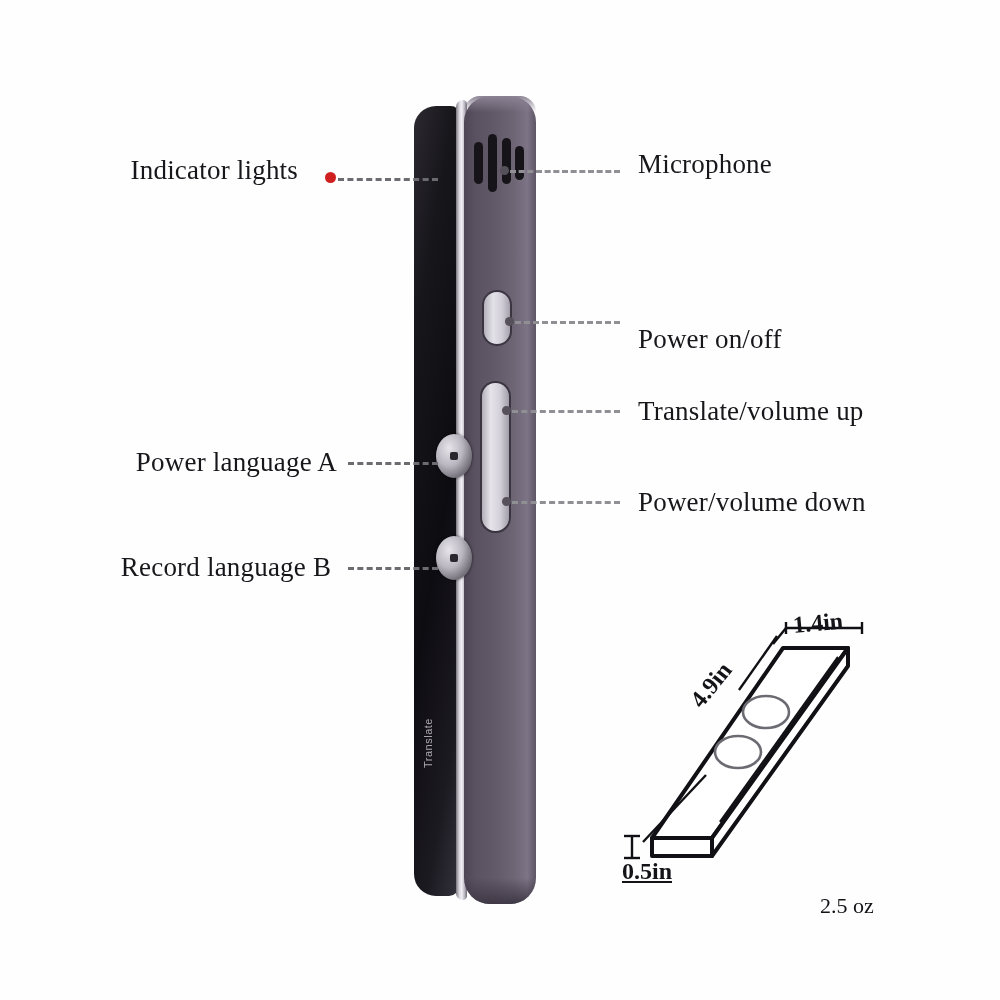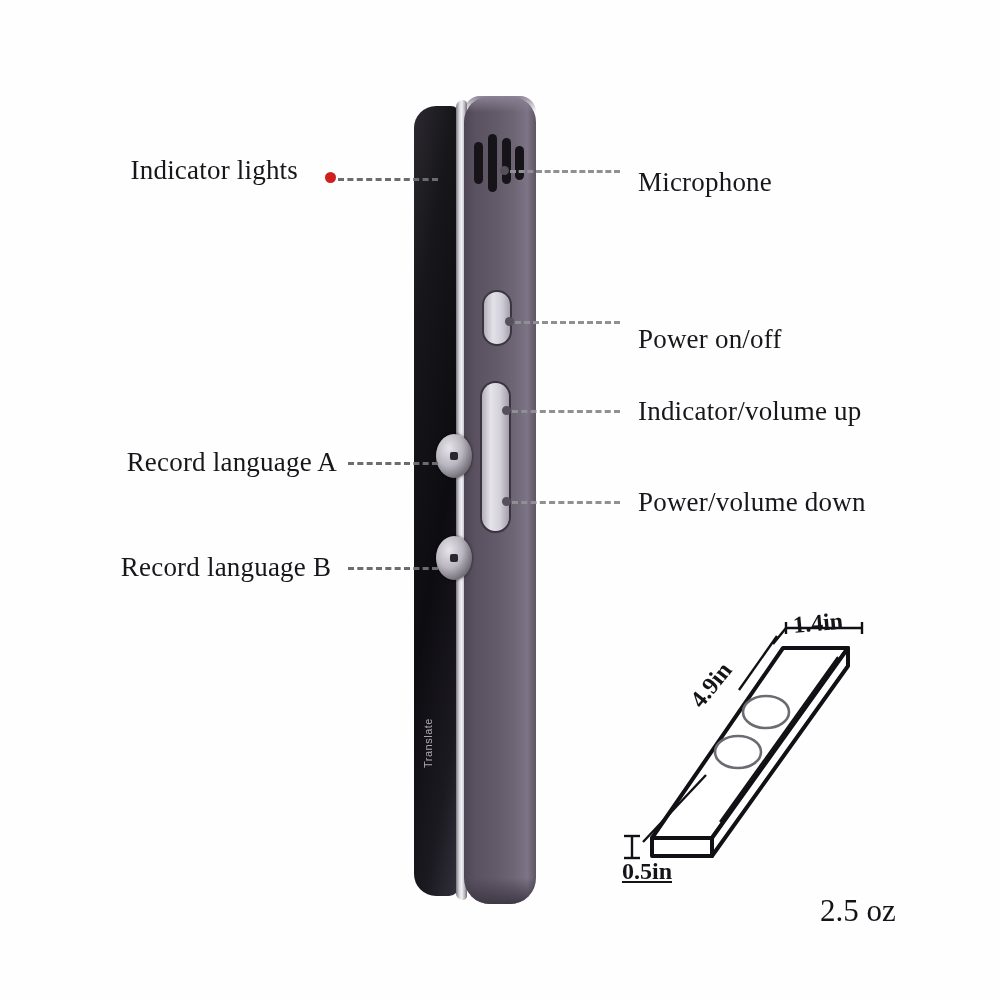--- a/index.html
+++ b/index.html
@@ -181,21 +181,21 @@
     font-size: 24px;
     font-weight: bold;
     color: #141318;
     white-space: nowrap;
   }
   #weight {
     position: absolute;
     left: 820px;
     top: 893px;
     font-family: "Liberation Serif", "DejaVu Serif", serif;
-    font-size: 31px;
+    font-size: 22px;
     color: #141318;
     white-space: nowrap;
   }
 </style>
 </head>
 <body>
 
 <div id="stage">
 
   <div id="device">
@@ -217,37 +217,37 @@
     <div class="btn-circle btn-a"></div>
     <div class="btn-circle btn-b"></div>
 
     <div class="brand">Translate</div>
   </div>
 
   <div class="label label-left" style="left:120px; top:155px; width:178px;">Indicator lights</div>
   <div class="dot-red" style="left:325px; top:172px;"></div>
   <div class="leader" style="left:338px; top:178px; width:100px;"></div>
 
-  <div class="label label-left" style="left:115px; top:447px; width:222px;">Record language A</div>
+  <div class="label label-left" style="left:115px; top:447px; width:222px;">Power language A</div>
   <div class="leader" style="left:348px; top:462px; width:90px;"></div>
 
   <div class="label label-left" style="left:115px; top:552px; width:222px;text-align:center;">Record language B</div>
   <div class="leader" style="left:348px; top:567px; width:90px;"></div>
 
   <div class="dot-grey" style="left:500px; top:166px;"></div>
   <div class="leader light" style="left:510px; top:170px; width:110px;"></div>
-  <div class="label label-right" style="left:638px; top:167px;font-family:Liberation Serif, serif;">Microphone</div>
+  <div class="label label-right" style="left:638px; top:149px;font-family:Liberation Serif, serif;">Microphone</div>
 
   <div class="dot-grey" style="left:505px; top:317px;"></div>
   <div class="leader light" style="left:515px; top:321px; width:105px;"></div>
   <div class="label label-right" style="left:638px; top:306px;margin-top:18px;">Power on/off</div>
 
   <div class="dot-grey" style="left:502px; top:406px;"></div>
   <div class="leader light" style="left:512px; top:410px; width:108px;"></div>
-  <div class="label label-right" style="left:638px; top:396px;">Indicator/volume up</div>
+  <div class="label label-right" style="left:638px; top:396px;">Translate/volume up</div>
 
   <div class="dot-grey" style="left:502px; top:497px;"></div>
   <div class="leader light" style="left:512px; top:501px; width:108px;"></div>
   <div class="label label-right" style="left:638px; top:487px;">Power/volume down</div>
 
   <div id="dim-drawing">
     <svg width="310" height="290" viewBox="0 0 310 290">
       <g fill="none" stroke="#111015" stroke-width="4" stroke-linejoin="round" stroke-linecap="round">
 
         <polygon points="173,48 238,48 102,238 42,238" fill="#ffffff"></polygon>

